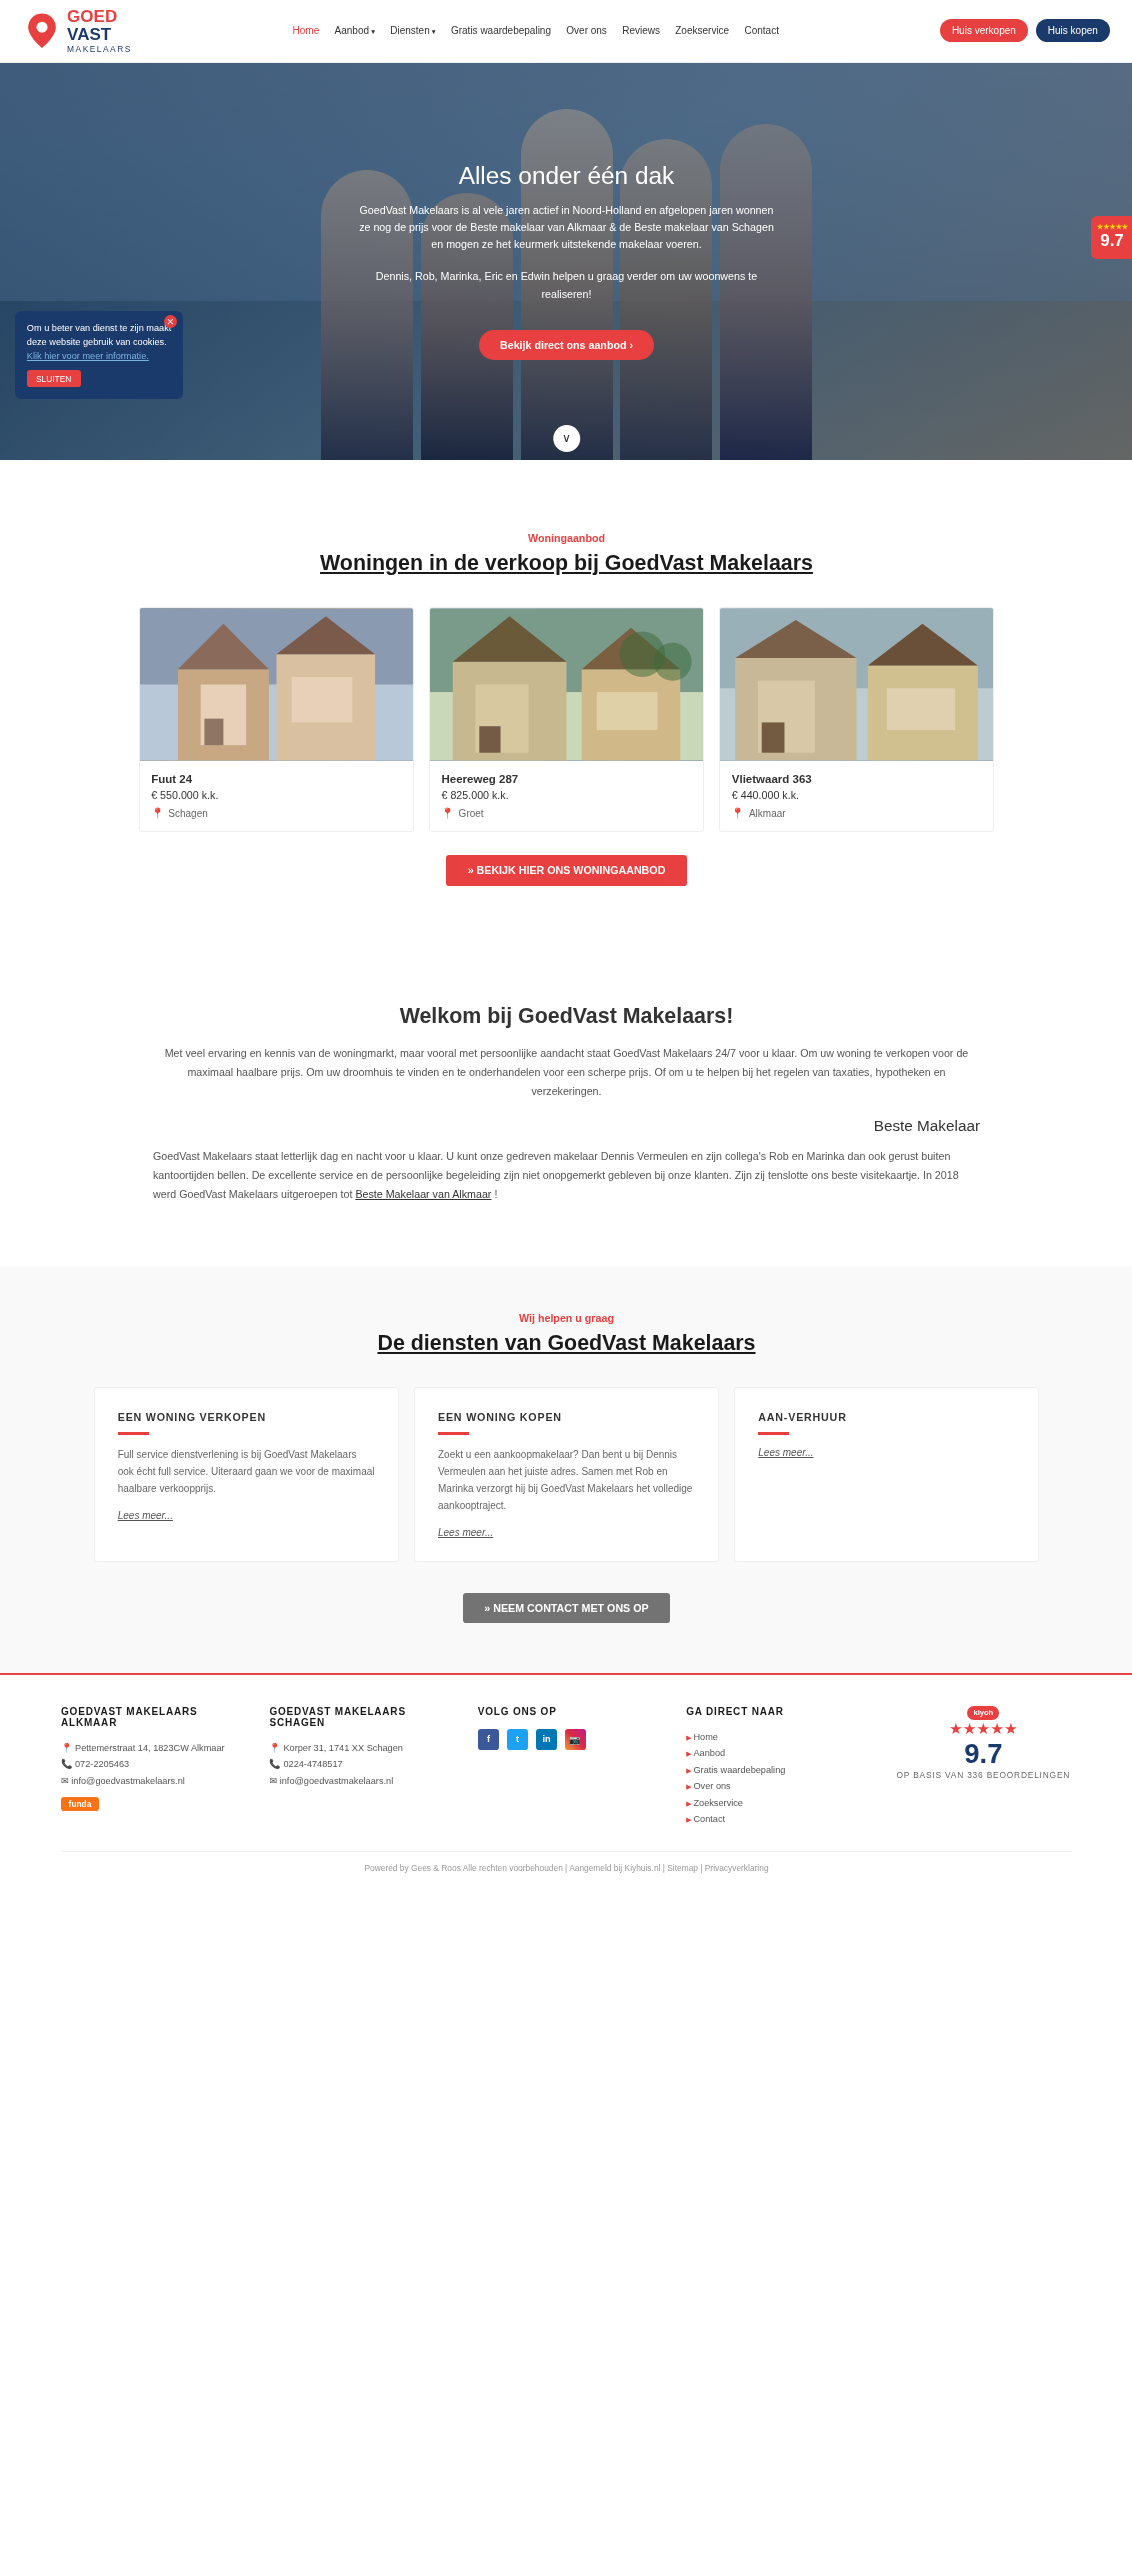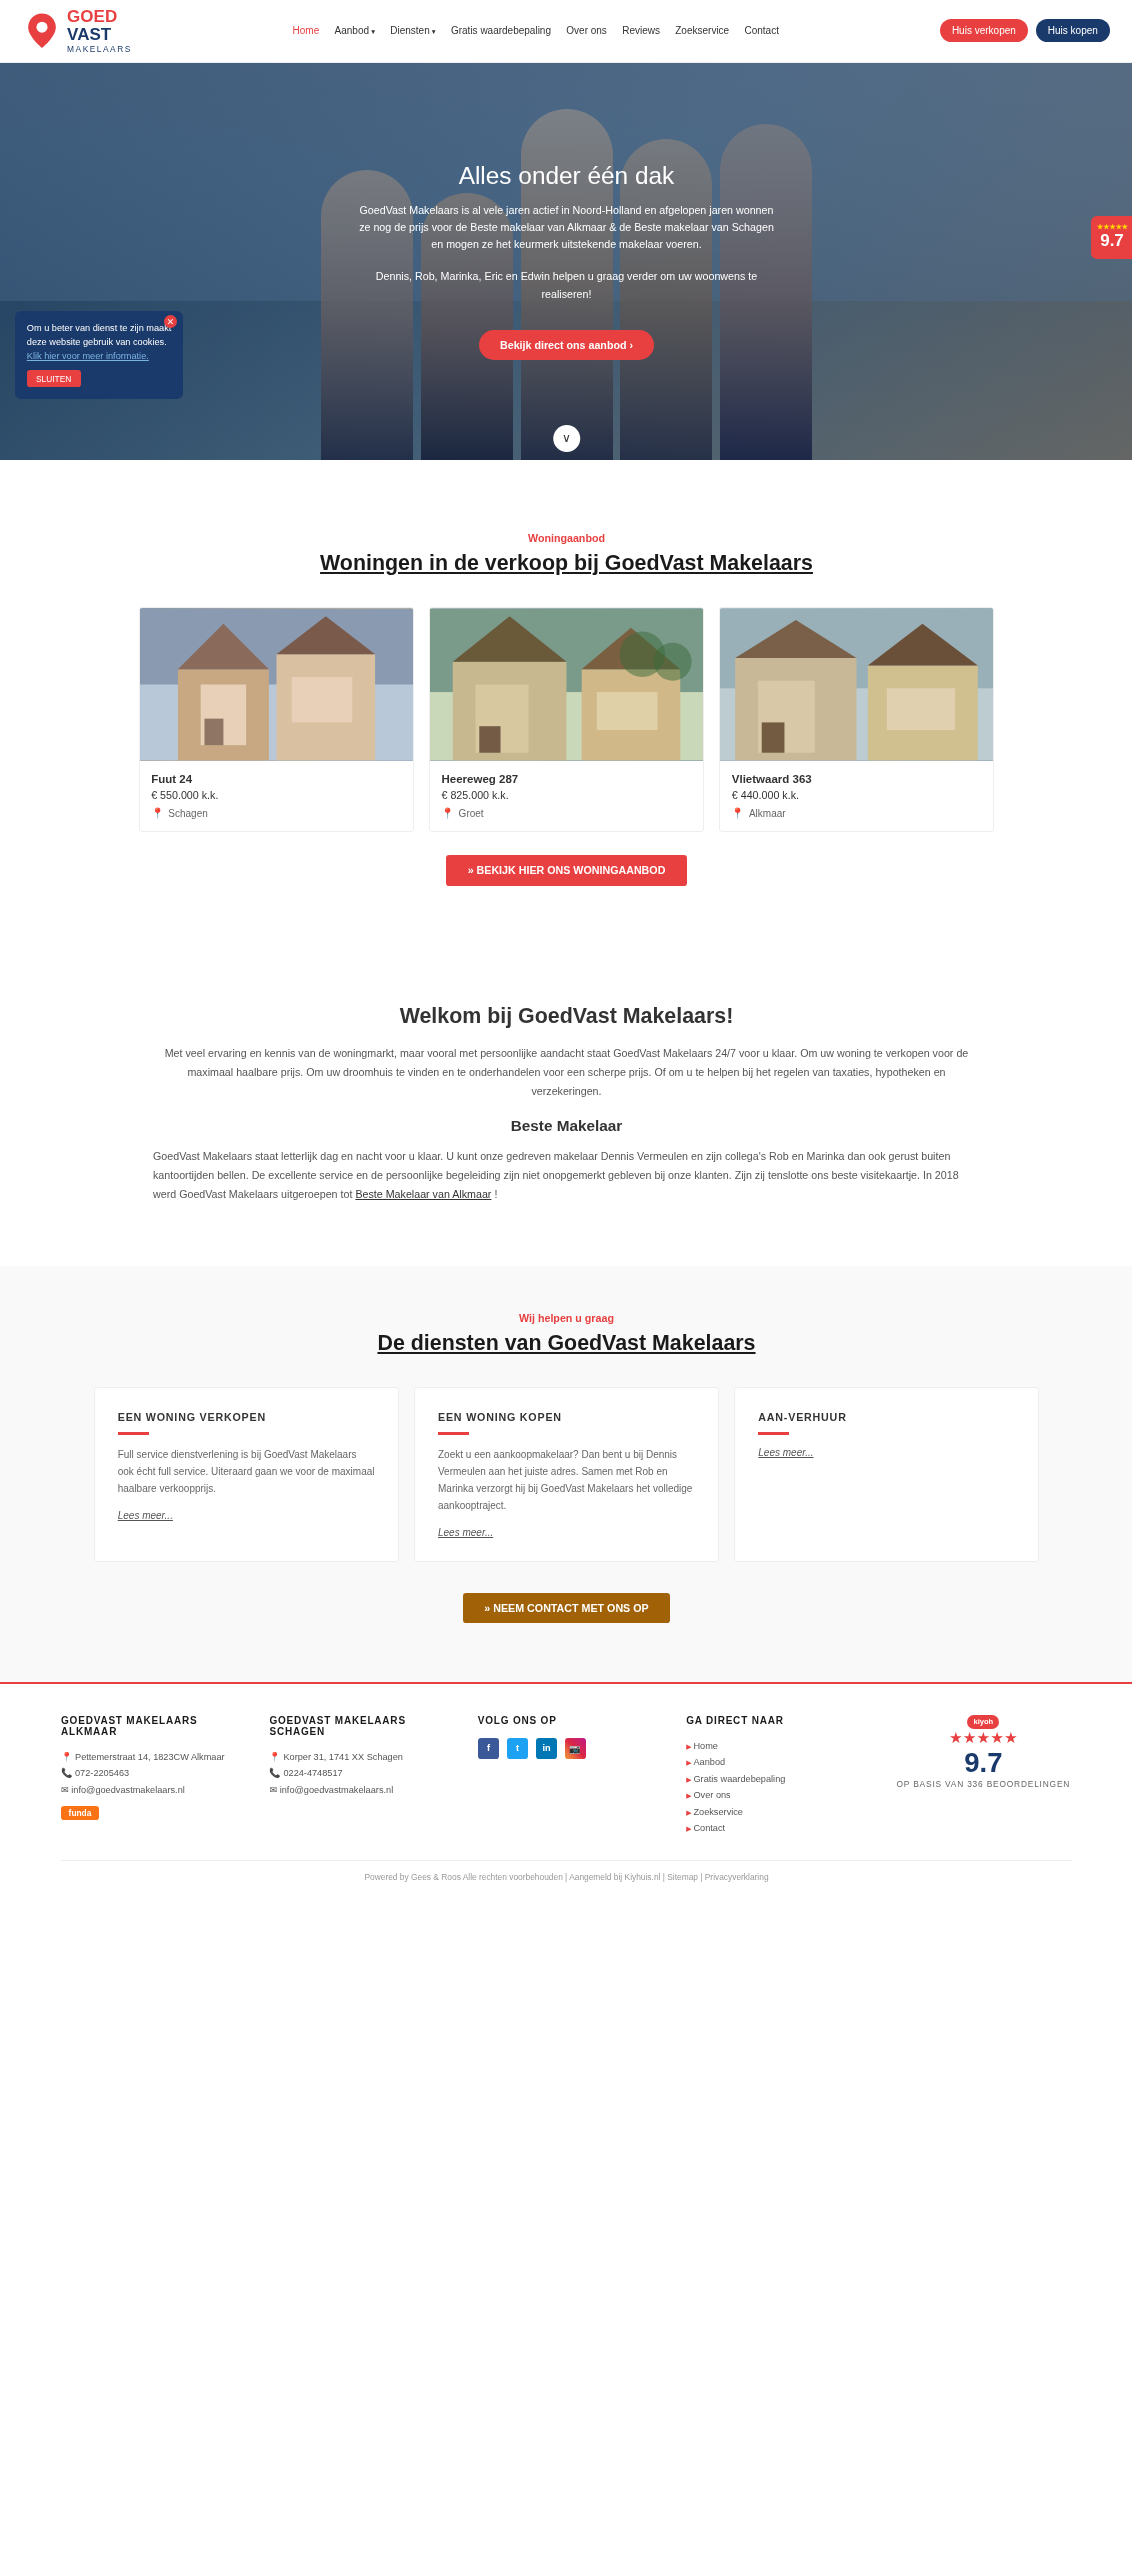--- a/index.html
+++ b/index.html
@@ -80,34 +80,34 @@
     .property-price { color: #333; font-size: 10.7px; margin-bottom: 6.1px; }
     .property-location { display: flex; align-items: center; gap: 3.8px; color: #666; font-size: 10px; }
     .location-pin { color: #e84040; font-size: 10.7px; }
 
     .btn-aanbod { display: block; margin: 0 auto; background: #e84040; color: #fff; border: none; padding: 9.2px 21.4px; border-radius: 3.1px; cursor: pointer; font-size: 10.7px; font-weight: bold; }
 
     
     .welkom-section { padding: 46px 153px; text-align: center; }
     .welkom-section h2 { font-size: 21.4px; font-weight: 900; margin-bottom: 15.3px; }
     .welkom-section p { font-size: 10.7px; line-height: 1.8; color: #555; margin-bottom: 15.3px; }
-    .welkom-section h3 { font-size: 15.3px; font-weight: 700; margin-bottom: 11.5px; text-align: center; }
+    .welkom-section h3 { font-size: 15.3px; font-weight: 400; margin-bottom: 11.5px; text-align: right; }
     .welkom-section .body-text { text-align: left; }
     .underline-link { text-decoration: underline; color: #333; }
 
     
     .diensten-section { padding: 46px 61px; background: #f9f9f9; }
     .diensten-cards { display: flex; gap: 15.3px; justify-content: center; margin-bottom: 31px; }
     .dienst-card { flex: 1; max-width: 305px; background: #fff; border: 0.8px solid #eee; border-radius: 3.1px; padding: 23px; }
     .dienst-card h3 { font-size: 10.7px; font-weight: 900; margin-bottom: 9.2px; letter-spacing: 0.8px; }
     .dienst-divider { width: 31px; height: 2.3px; background: #e84040; margin-bottom: 11.5px; }
     .dienst-card p { font-size: 10px; line-height: 1.7; color: #666; margin-bottom: 11.5px; }
     .dienst-card a { color: #555; font-size: 10px; font-style: italic; }
 
-    .btn-contact { display: block; margin: 13px auto; background: #a16207; color: #fff; border: none; padding: 9.2px 21.4px; border-radius: 3.1px; cursor: pointer; font-size: 10.7px; font-weight: bold; }
+    .btn-contact { display: block; margin: 4px auto; background: #737373; color: #fff; border: none; padding: 9.2px 21.4px; border-radius: 3.1px; cursor: pointer; font-size: 10.7px; font-weight: bold; }
 
     
     footer { background: #fff; border-top: 2.3px solid #e84040; padding: 31px 61px 15.3px; }
     .footer-grid { display: flex; gap: 31px; margin-bottom: 23px; }
     .footer-col { flex: 1; }
     .footer-col h4 { font-size: 10px; font-weight: 900; letter-spacing: 0.8px; margin-bottom: 11.5px; color: #1a1a1a; }
     .footer-col p, .footer-col a { font-size: 9.2px; color: #555; text-decoration: none; display: block; line-height: 1.8; }
     .footer-col .pin-icon { color: #e84040; }
     .footer-social { display: flex; gap: 7.6px; margin-bottom: 7.6px; }
     .social-btn { width: 21.4px; height: 21.4px; border-radius: 3.1px; display: flex; align-items: center; justify-content: center; font-size: 9.2px; font-weight: bold; color: #fff; cursor: pointer; }

